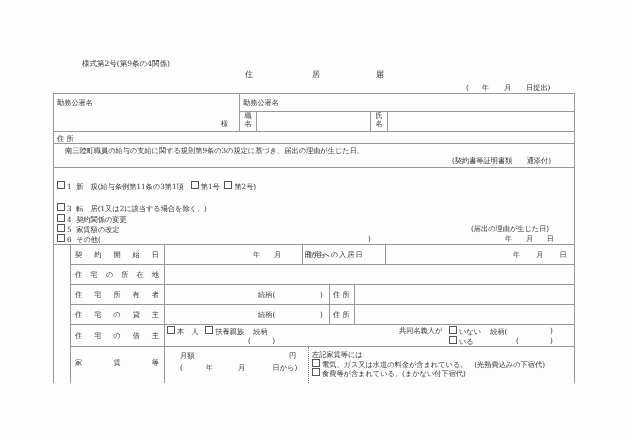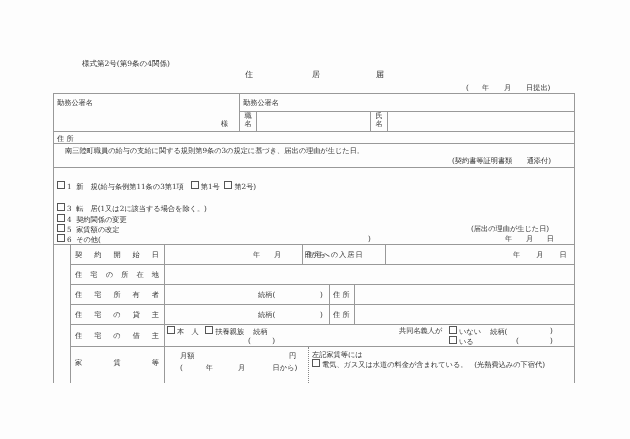--- a/index.html
+++ b/index.html
@@ -179,13 +179,16 @@
   <div class="t" style="left:236px;top:258px">円</div>
   <div style="position:absolute;left:145px;top:256px;width:88px;height:10px"></div>
   <div class="t" style="left:127px;top:270px">
     <span>(</span>&nbsp;&nbsp;&nbsp;&nbsp;&nbsp;&nbsp;&nbsp;&nbsp;&nbsp;&nbsp;<span>年</span>&nbsp;&nbsp;&nbsp;&nbsp;&nbsp;&nbsp;&nbsp;&nbsp;&nbsp;&nbsp;&nbsp;<span>月</span>&nbsp;&nbsp;&nbsp;&nbsp;&nbsp;&nbsp;&nbsp;&nbsp;&nbsp;&nbsp;&nbsp;&nbsp;<span>日から)</span>
   </div>
   <div class="dash" style="left:255px;top:254px;height:36px"></div>
   <div class="t" style="left:259px;top:257px">左記家賃等には</div>
   <div class="t" style="left:259px;top:266px">
     <span class="cb"></span><span>電気、ガス又は水道の料金が含まれている。</span>&nbsp;&nbsp;&nbsp;<span>(光熱費込みの下宿代)</span>
   </div>
+  <div class="t" style="left:259px;top:275px">
+    <span class="cb"></span><span>食費等が含まれている。(まかない付下宿代)</span>
+  </div>
 </div>
 
 </body></html>

